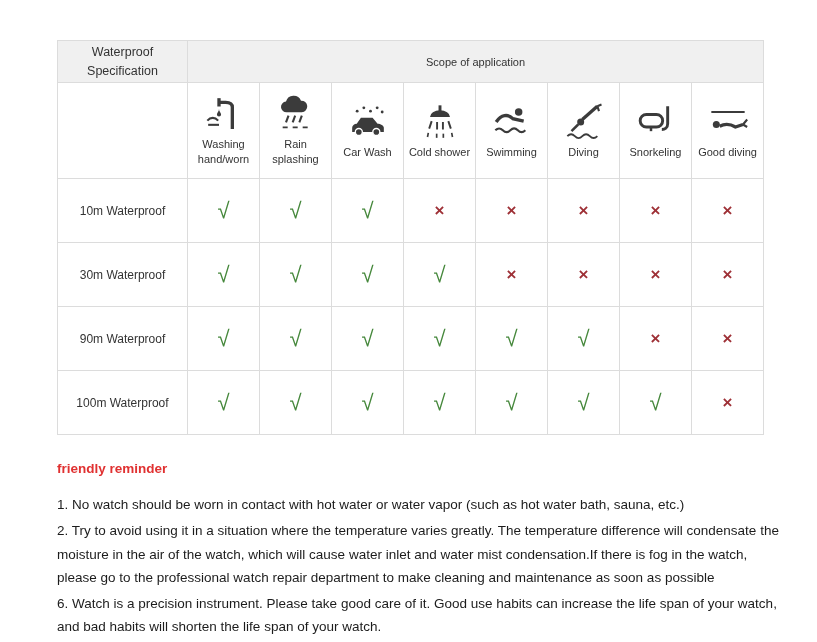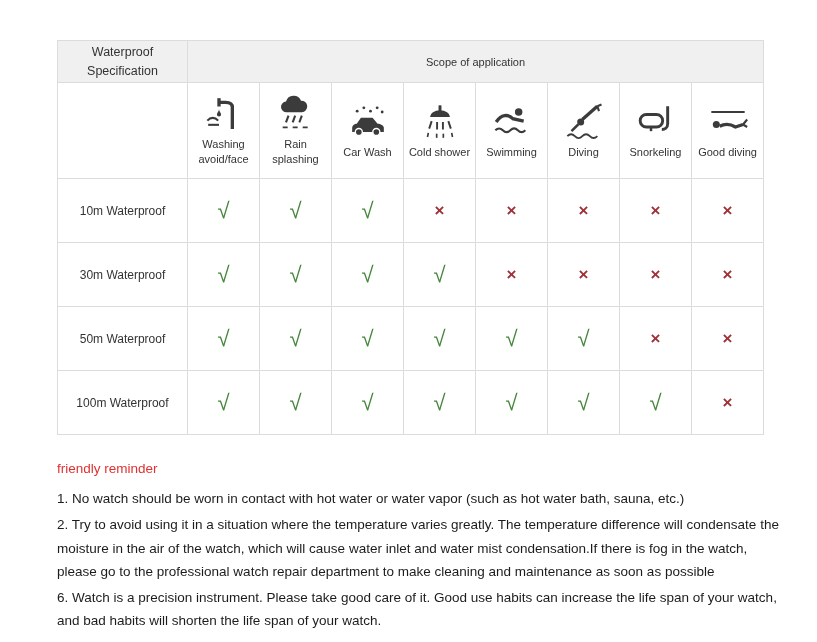--- a/index.html
+++ b/index.html
@@ -39,21 +39,21 @@
   .clabel { font-size: 11px; color: #333; line-height: 1.35; padding: 0 2px; }
 
   tr.data td { height: 64px; }
   .rlabel { font-size: 12px; color: #333; }
   td.mark { font-size: 22px; }
   td.mark.check { color: var(--check, #46883c); font-weight: normal; }
   td.mark.cross { color: var(--cross, #9e3036); font-size: 17px; font-weight: bold; }
 
   .notes { width: 722px; margin-top: 22px; font-size: 13.5px; line-height: 1.72; color: #1c1c1c; }
   .notes p { margin: 0 0 3px 0; }
-  .notes p.reminder { color: var(--reminder, #e03131); margin-bottom: 7px; }
+  .notes p.reminder { color: var(--reminder, #e03131); margin-bottom: 13px; font-weight: bold; }
 </style>
 </head>
 <body>
 
 <div class="wrap">
 
   <table class="spec">
     <colgroup>
       <col style="width:130px">
       <col style="width:72px">
@@ -78,21 +78,21 @@
       <td>
         <span class="ic">
           <svg viewBox="0 0 48 48">
                 <path d="M34 42V16c0-4-3-6-8-6h-8" fill="none" stroke="#3b3b3b" stroke-width="4"></path>
                 <path d="M18 5v10" stroke="#3b3b3b" stroke-width="4"></path>
                 <path d="M18 18c0 3-2.5 4.5-2.5 6.5a2.5 2.5 0 005 0C20.5 22.5 18 21 18 18z" fill="#3b3b3b"></path>
                 <path d="M4 32c4-4.5 9-4.5 13 0" fill="none" stroke="#3b3b3b" stroke-width="2.5"></path>
                 <path d="M5 37h13" stroke="#3b3b3b" stroke-width="2.5"></path>
               </svg>
         </span>
-        <div class="clabel">Washing avoid/face</div>
+        <div class="clabel">Washing hand/worn</div>
       </td>
 
       <td>
         <span class="ic">
           <svg viewBox="0 0 48 48">
                 <path d="M13 22a6.5 6.5 0 01-1-13 9.5 9.5 0 0118-1 6.5 6.5 0 011 14z" fill="#3b3b3b"></path>
                 <g stroke="#3b3b3b" stroke-width="2.5" fill="none">
                   <path d="M15 26l-3 8"></path>
                   <path d="M23 26l-3 8"></path>
                   <path d="M31 26l-3 8"></path>
@@ -209,21 +209,21 @@
       <td class="mark check">√</td>
       <td class="mark check">√</td>
       <td class="mark check">√</td>
       <td class="mark cross">×</td>
       <td class="mark cross">×</td>
       <td class="mark cross">×</td>
       <td class="mark cross">×</td>
     </tr>
 
     <tr class="data">
-      <td class="rlabel">50m Waterproof</td>
+      <td class="rlabel">90m Waterproof</td>
       <td class="mark check">√</td>
       <td class="mark check">√</td>
       <td class="mark check">√</td>
       <td class="mark check">√</td>
       <td class="mark check">√</td>
       <td class="mark check">√</td>
       <td class="mark cross">×</td>
       <td class="mark cross">×</td>
     </tr>
 

